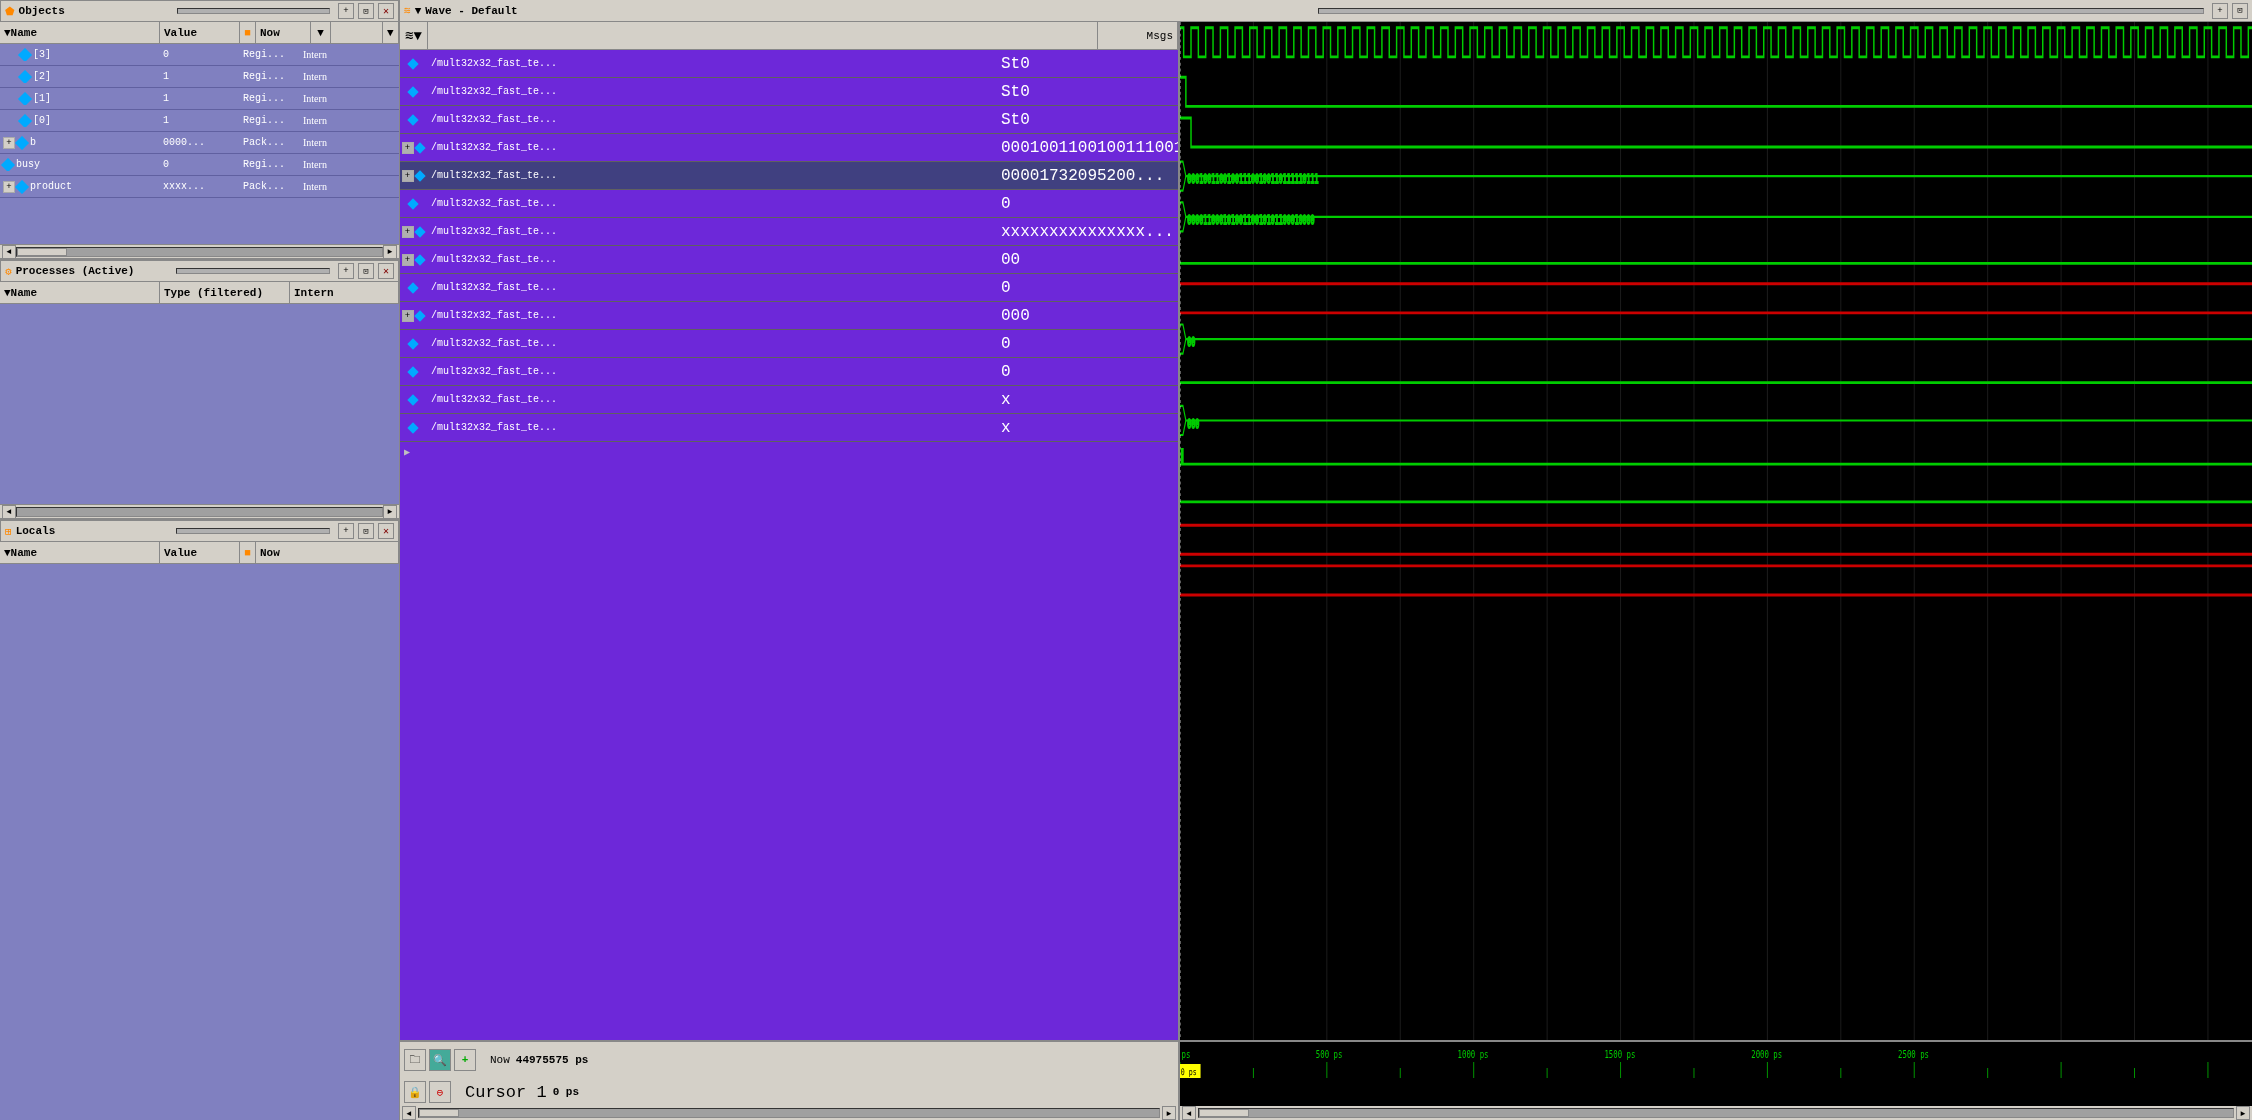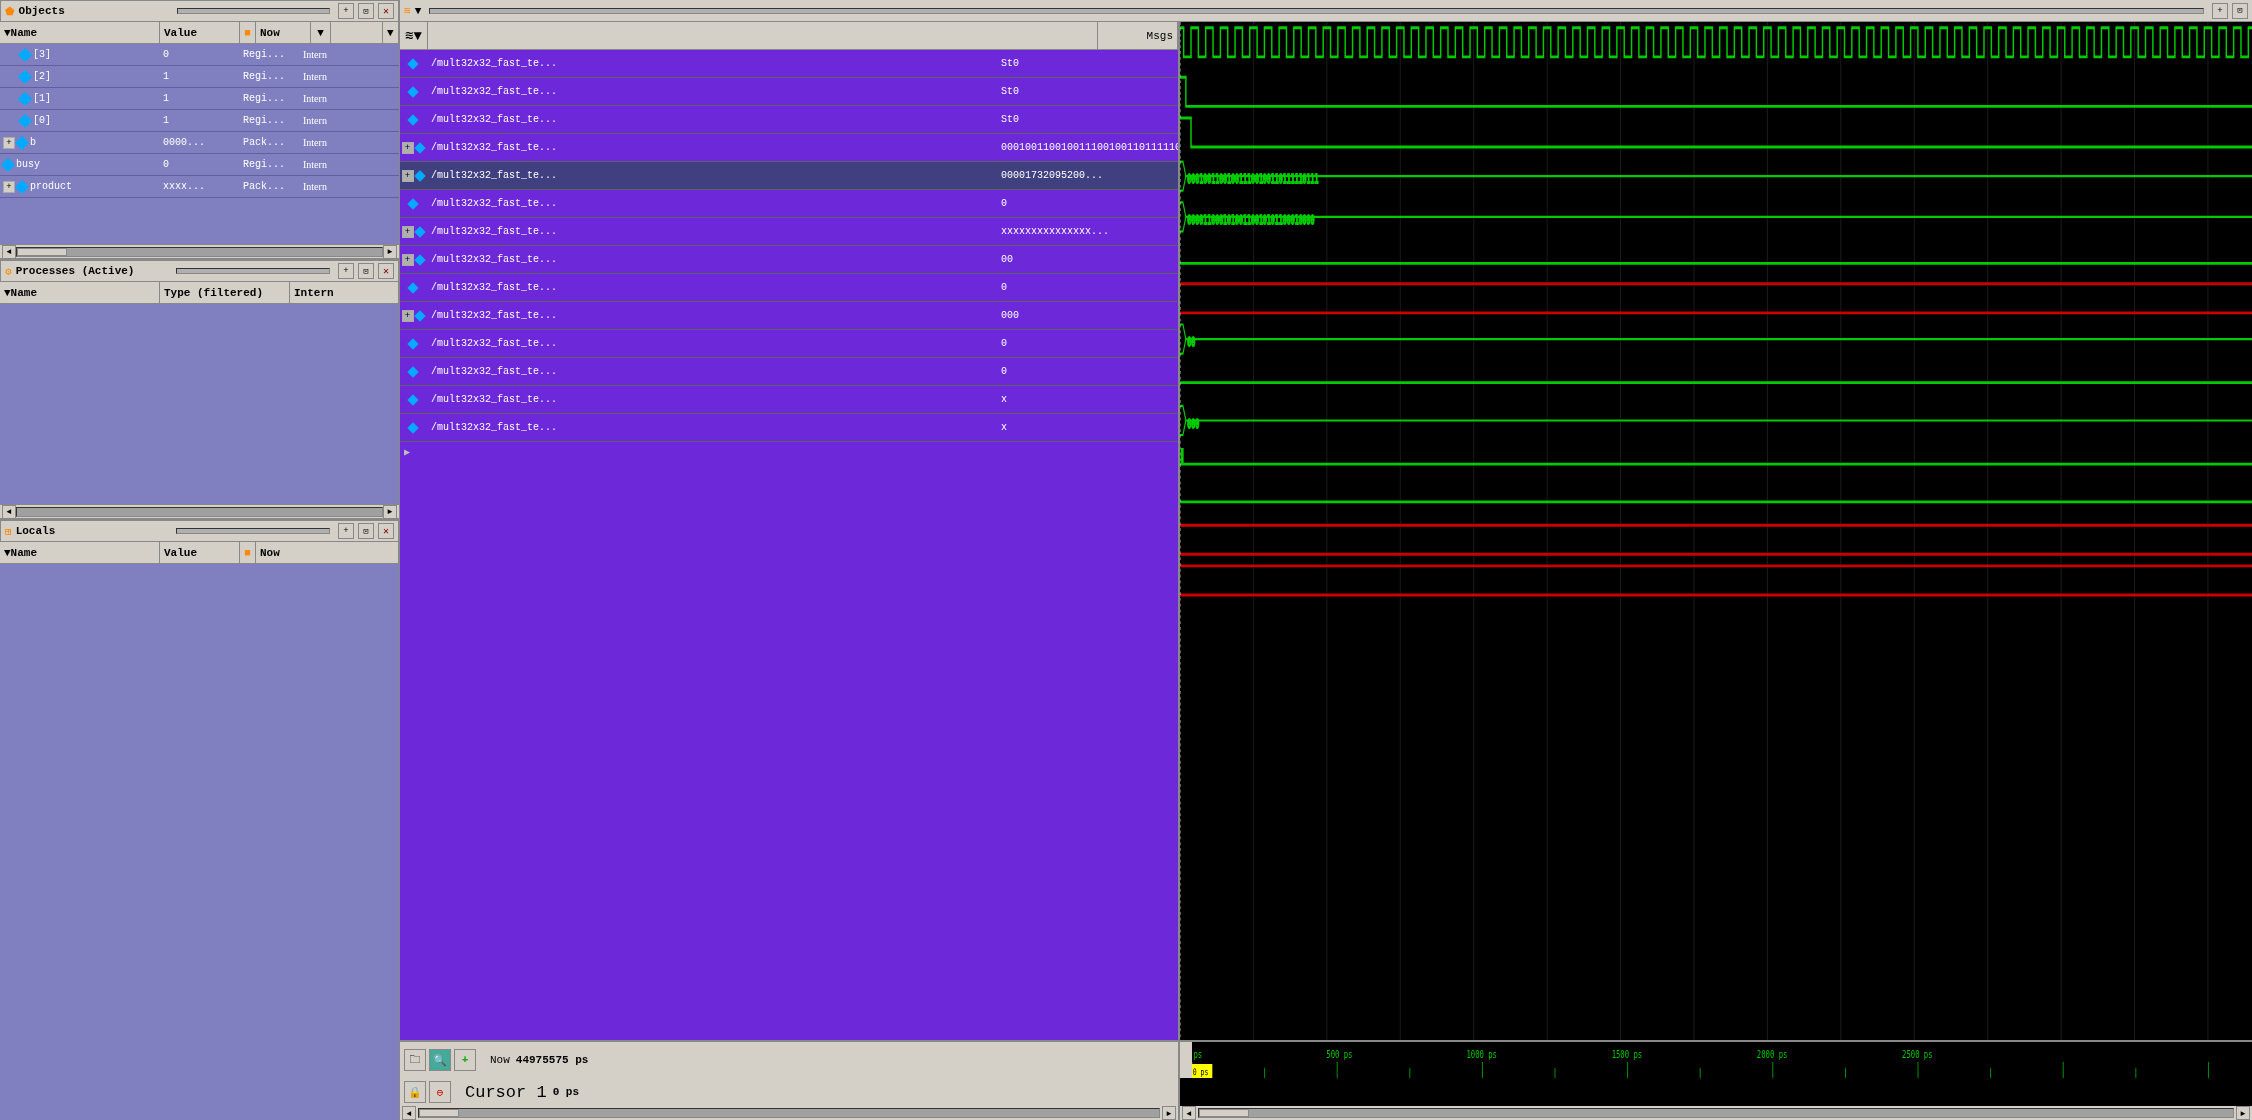--- a/index.html
+++ b/index.html
@@ -65,21 +65,21 @@
     .slh { border-right: 1px solid #888; padding: 2px 4px; font-size: 11px; display: flex; align-items: center; }
     .slh-icon { flex: 0 0 28px; justify-content: center; }
     .slh-name { flex: 1; }
     .slh-msgs { flex: 0 0 80px; justify-content: flex-end; }
     
     .signal-list-body { flex: 1; overflow: hidden; background: #6d28d9; }
     .signal-row { display: flex; align-items: center; height: 28px; border-bottom: 1px solid #606060; }
     .signal-row.selected { background: #404080; }
     .sr-icon { flex: 0 0 28px; display: flex; align-items: center; justify-content: center; }
     .sr-name { flex: 1; padding: 0 3px; font-size: 10px; color: #fff; white-space: nowrap; overflow: hidden; }
-    .sr-value { flex: 0 0 180px; padding: 0 3px; font-size: 10px; color: #fff; white-space: nowrap; overflow: hidden; }
+    .sr-value { flex: 0 0 180px; padding: 0 3px; font-size: 16px; color: #fff; white-space: nowrap; overflow: hidden; }
     .expand-sig { width: 12px; height: 12px; border: 1px solid #aaa; background: #b0b0b0; color: #000; font-size: 9px; display: flex; align-items: center; justify-content: center; cursor: pointer; margin-right: 2px; }
 
     
     .waveform-area { flex: 1; display: flex; flex-direction: column; background: #000; }
     
     
     .wave-bottom { height: 80px; background: #d4d0c8; border-top: 2px solid #888; display: flex; flex-direction: column; }
     .wave-bottom-top { display: flex; height: 36px; }
     .wave-bottom-signal { width: 780px; border-right: 2px solid #888; display: flex; align-items: center; padding: 4px; gap: 6px; }
     .wave-bottom-signal-left { display: flex; flex-direction: column; justify-content: center; }
@@ -261,20 +261,21 @@
       <div class="table-body" style="flex:1;">
       </div>
     </div>
   </div>
 
   <div class="wave-area">
 
     <div class="wave-header-bar">
       <span style="color:#ff8800;">≋</span>
       <span>▼</span>
+      <span class="wave-title">Wave - Default</span>
       <div style="flex:1; height:6px; background:#b0b0b0; border:1px inset #888; margin:0 4px;"></div>
       <div class="panel-header-btn">+</div>
       <div class="panel-header-btn">⊡</div>
     </div>
 
     <div class="wave-main">
 
       <div class="signal-list">
         <div class="signal-list-header">
           <div class="slh slh-icon">
@@ -501,21 +502,21 @@
               <div class="bottom-icon" style="color:#0a0; font-weight:bold;">+</div>
             </div>
           </div>
           <div class="now-label">
             <span>Now</span>
           </div>
           <div class="now-value">44975575 ps</div>
         </div>
         <div style="flex:1; background:#d4d0c8;">
 
-          <div style="height:36px; background:#000; display:flex; align-items:center; position:relative; overflow:hidden;margin-left:12px;">
+          <div style="height:36px; background:#000; display:flex; align-items:center; position:relative; overflow:hidden;">
             <svg width="100%" height="36" viewBox="0 0 1460 36" preserveAspectRatio="none">
 
               <g stroke="#00aa00" stroke-width="1">
                 <line x1="0" y1="20" x2="0" y2="36"></line>
                 <line x1="200" y1="20" x2="200" y2="36"></line>
                 <line x1="400" y1="20" x2="400" y2="36"></line>
                 <line x1="600" y1="20" x2="600" y2="36"></line>
                 <line x1="800" y1="20" x2="800" y2="36"></line>
                 <line x1="1000" y1="20" x2="1000" y2="36"></line>
                 <line x1="1200" y1="20" x2="1200" y2="36"></line>

